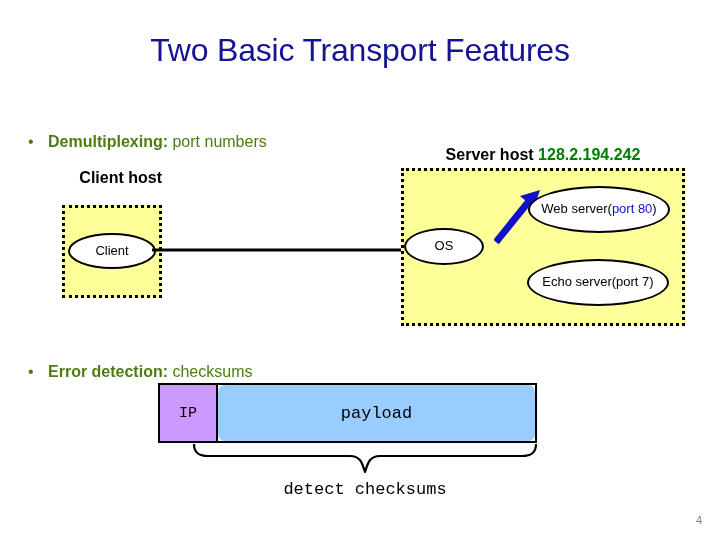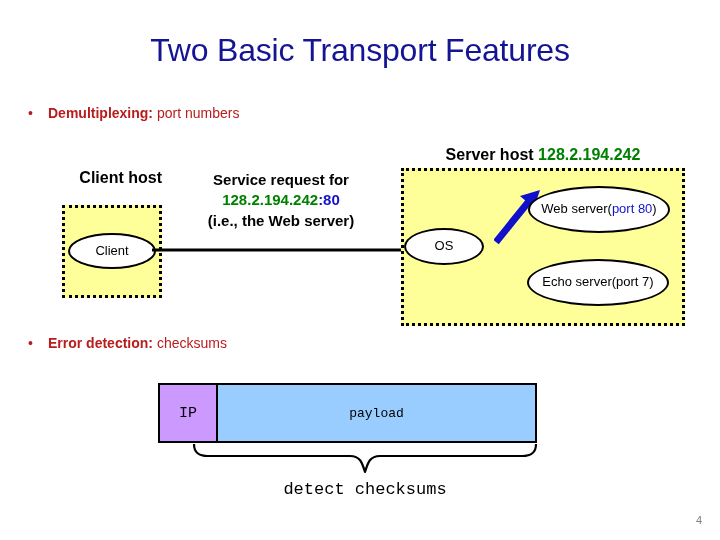--- a/index.html
+++ b/index.html
@@ -31,24 +31,25 @@
     font-size: 32px;
     font-weight: normal;
     color: #141494;
     letter-spacing: -0.2px;
     white-space: nowrap;
   }
 
   
   .bullet {
     position: absolute;
-    color: #b91c1c;
-    font-size: 14px;
+    color: #4d7c0f;
+    font-size: 16px;
     white-space: nowrap;
     line-height: 1;
+    margin-top: 28px;
   }
   .bullet .dot {
     display: inline-block;
     width: 20px;
   }
   .bullet b { font-weight: bold; }
   #bullet-demux { left: 28px; top: 106px; }
   #bullet-error { left: 28px; top: 336px; }
 
   
@@ -146,22 +147,23 @@
     justify-content: center;
     font-size: 15px;
     color: #000000;
   }
   #packet-payload {
     flex: 1;
     background: #99ccff;
     display: flex;
     align-items: center;
     justify-content: center;
-    font-size: 13px;
-    color: #000000;
+    font-size: 17px;
+    color: #000000;
+    border-radius: 7px;
   }
 
   #brace-svg {
     position: absolute;
     left: 190px;
     top: 444px;
     width: 350px;
     height: 32px;
   }
 
@@ -201,25 +203,20 @@
   <div id="client-host-box" class="host-box"></div>
   <div id="node-client" class="node">
     <span>Client</span>
   </div>
 
   <svg id="arrow-request" viewBox="0 0 262 10">
     <line x1="0" y1="5" x2="250" y2="5" stroke="#000000" stroke-width="3"></line>
     <polygon points="250,0 262,5 250,10" fill="#000000"></polygon>
   </svg>
 
-  <div id="request-label">
-    <div>Service request for</div>
-    <div><span class="ip">128.2.194.242</span><span class="port">:80</span></div>
-    <div>(i.e., the Web server)</div>
-  </div>
 
   <div id="server-host-label" class="host-label">
     <span>Server host </span><span class="ip">128.2.194.242</span>
   </div>
   <div id="server-host-box" class="host-box"></div>
 
   <div id="node-os" class="node">
     <span>OS</span>
   </div>
 

